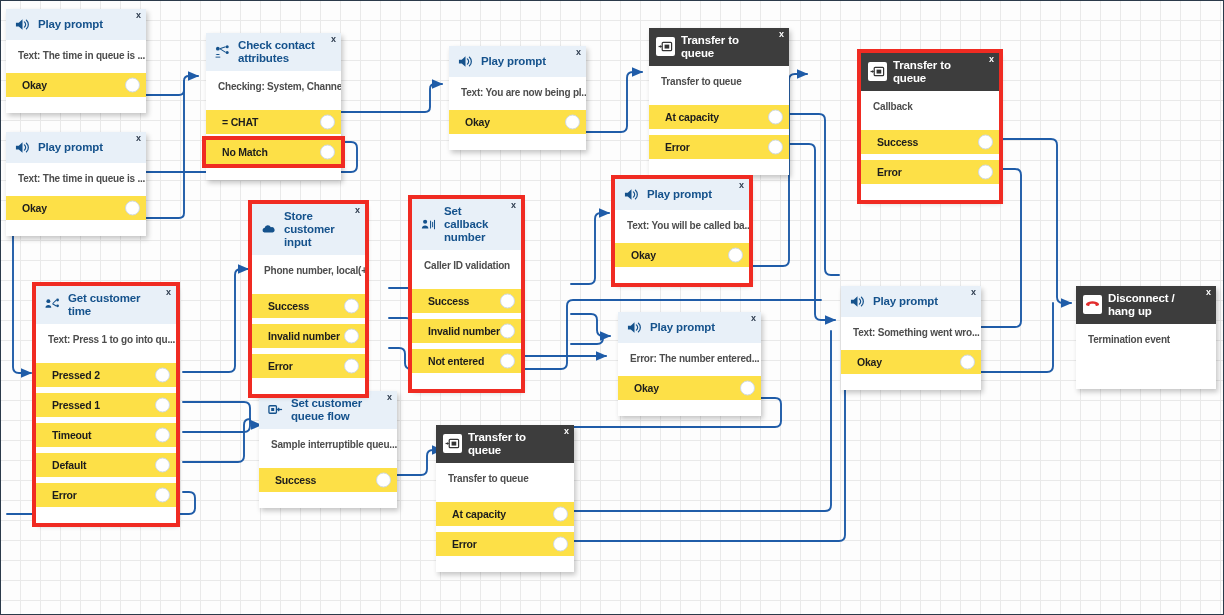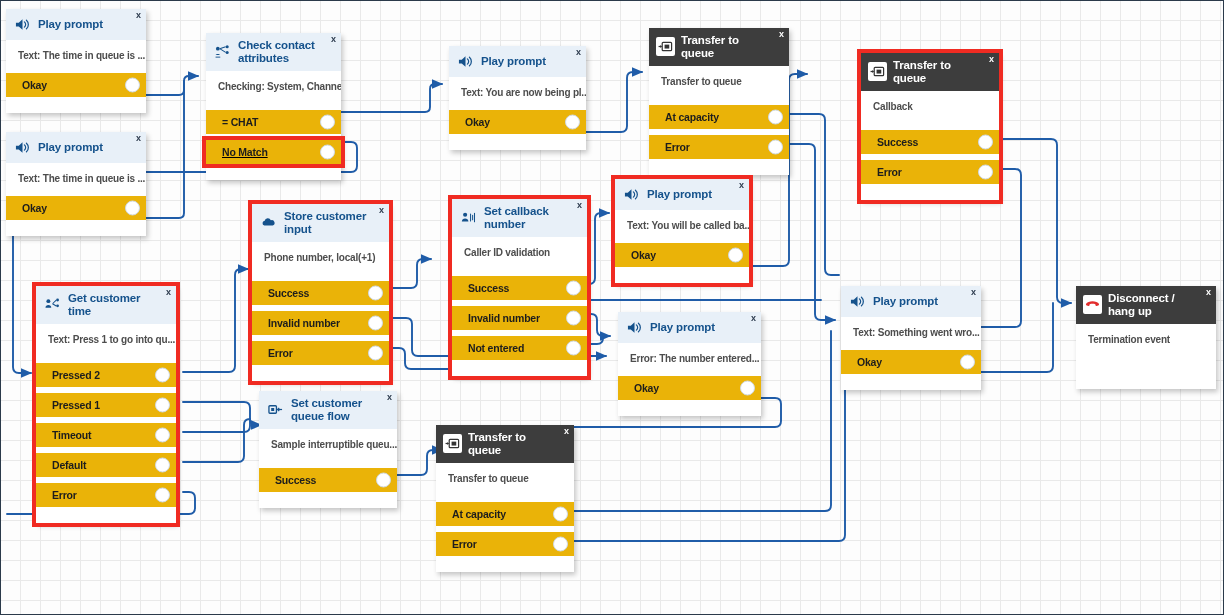--- a/index.html
+++ b/index.html
@@ -62,21 +62,21 @@
   .hdr:not(.dark) .ico{background:transparent;}
   .desc{
     font-size:10px;color:#4d4d4d;font-weight:bold;
     padding:10px 12px 6px 12px;
     letter-spacing:-.2px;
     white-space:nowrap;overflow:hidden;
   }
   .body{padding-bottom:16px;}
   .port{
     position:relative;
-    background:#eab308;
+    background:#fde047;
     height:24px;
     margin-top:6px;
     display:flex;align-items:center;
     padding-left:16px;
     box-sizing:border-box;
   }
   .port .plabel{
     font-size:10.5px;color:#1d1d1d;font-weight:bold;letter-spacing:-.2px;
   }
   .port .dot{
@@ -189,21 +189,21 @@
       <span class="ttl">Check contact attributes</span>
       <span class="closex">x</span>
     </div>
     <div class="body">
       <div class="desc">Checking: System, Channel</div>
       <div class="portgap"></div>
       <div class="port">
         <span class="plabel">= CHAT</span>
         <span class="dot"></span>
       </div>
-      <div class="port hlport" style="outline:4px solid #f02b22;z-index:9;text-decoration:underline;">
+      <div class="port hlport" style="outline:4px solid #f02b22;z-index:9;">
         <span class="plabel">No Match</span>
         <span class="dot"></span>
       </div>
     </div>
   </div>
 
   <div class="node" style="left:448px;top:45px;width:137px;">
     <div class="hdr">
       <span class="ico">
         <svg width="15" height="15" viewBox="0 0 16 16">
@@ -290,21 +290,21 @@
     </div>
     <div class="body">
       <div class="desc">Text: The time in queue is ...</div>
       <div class="port">
         <span class="plabel">Okay</span>
         <span class="dot"></span>
       </div>
     </div>
   </div>
 
-  <div class="node hl" style="left:251px;top:203px;width:137px;">
+  <div class="node hl" style="left:251px;top:203px;width:113px;">
     <div class="hdr">
       <span class="ico">
         <svg width="15" height="15" viewBox="0 0 16 16">
             <path d="M3.6 11.2a2.6 2.6 0 0 1 .3-5.1 3.5 3.5 0 0 1 6.6-.6 2.8 2.8 0 0 1 1.9 5.7z" fill="#15528c"></path>
           </svg>
       </span>
       <span class="ttl">Store customer input</span>
       <span class="closex">x</span>
     </div>
     <div class="body">
@@ -318,21 +318,21 @@
         <span class="plabel">Invalid number</span>
         <span class="dot"></span>
       </div>
       <div class="port">
         <span class="plabel">Error</span>
         <span class="dot"></span>
       </div>
     </div>
   </div>
 
-  <div class="node hl" style="left:451px;top:198px;width:135px;">
+  <div class="node hl" style="left:411px;top:198px;width:109px;">
     <div class="hdr">
       <span class="ico">
         <svg width="15" height="15" viewBox="0 0 16 16">
             <circle cx="4.4" cy="5" r="2.2" fill="#15528c"></circle>
             <path d="M0.9 12.2c0-2 1.6-3.1 3.5-3.1s3.5 1.1 3.5 3.1z" fill="#15528c"></path>
             <path d="M10.2 4.2v7.6M12.4 5.6v4.8M14.4 3.4v9" stroke="#15528c" stroke-width="1.1" stroke-linecap="round"></path>
           </svg>
       </span>
       <span class="ttl">Set callback number</span>
       <span class="closex">x</span>

